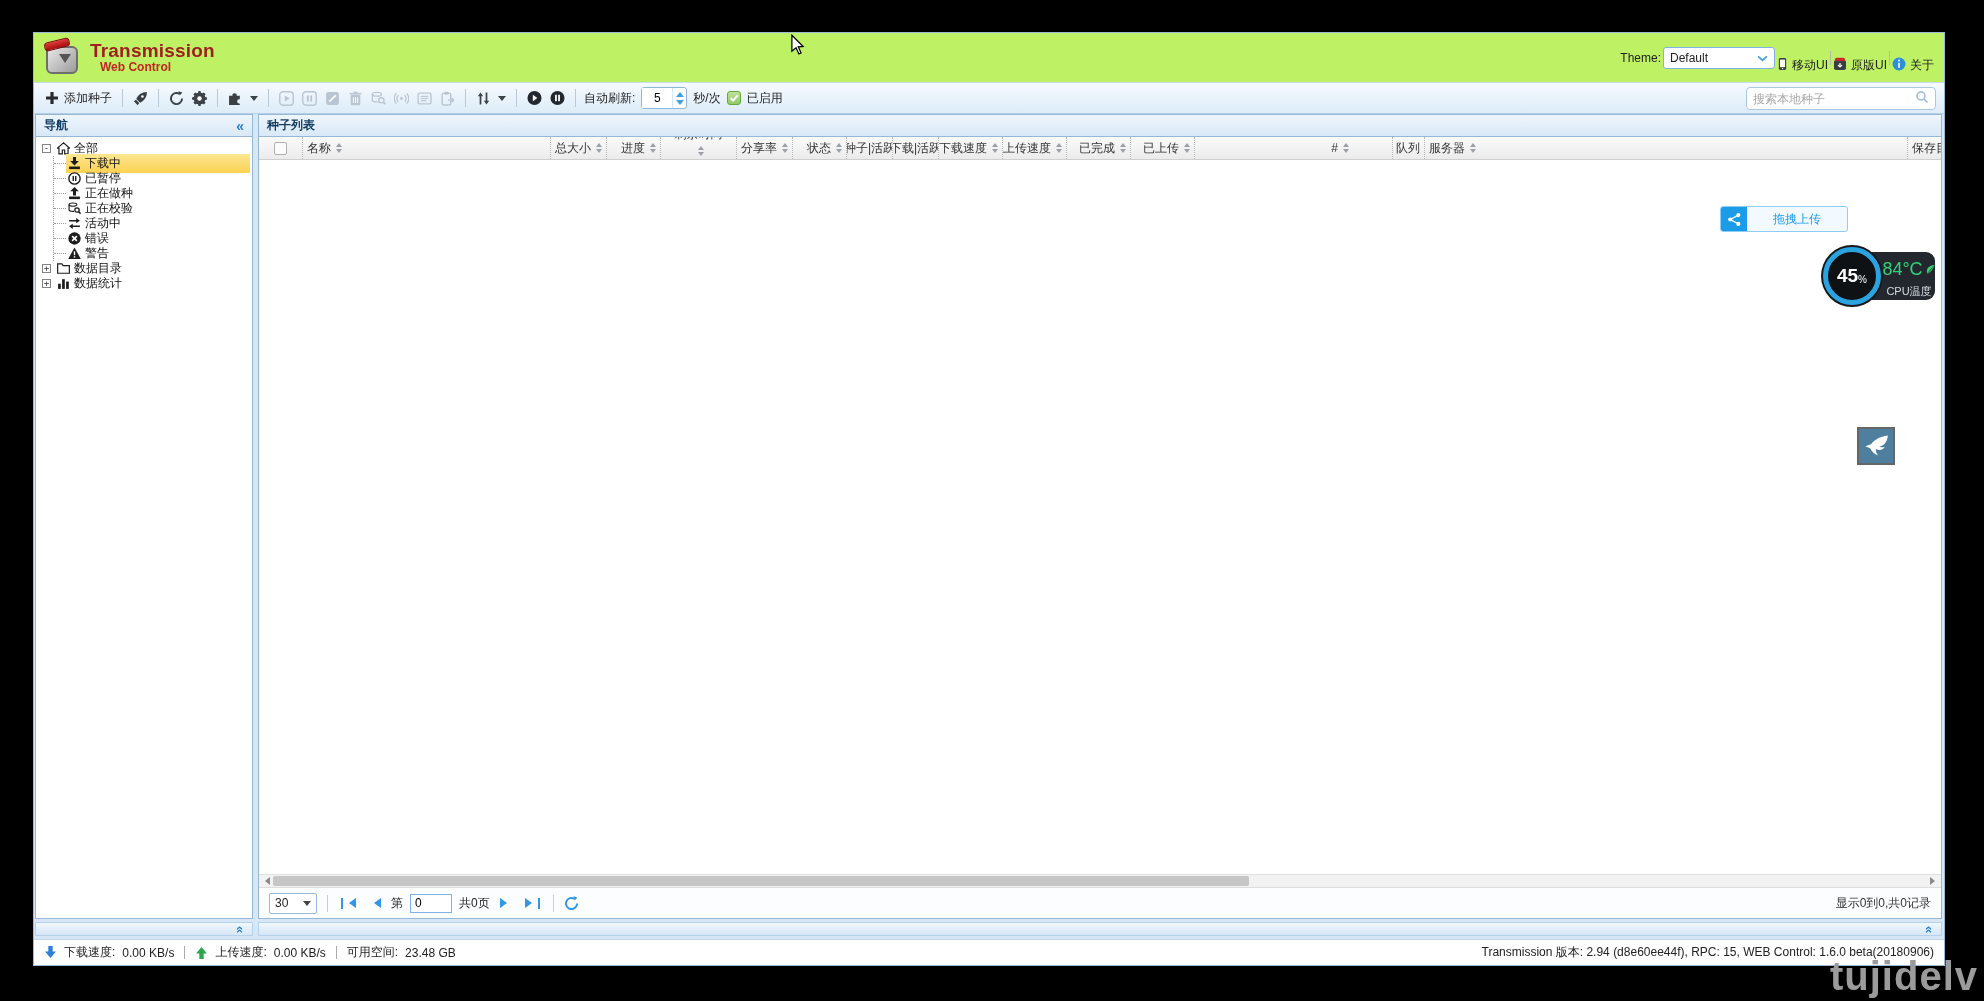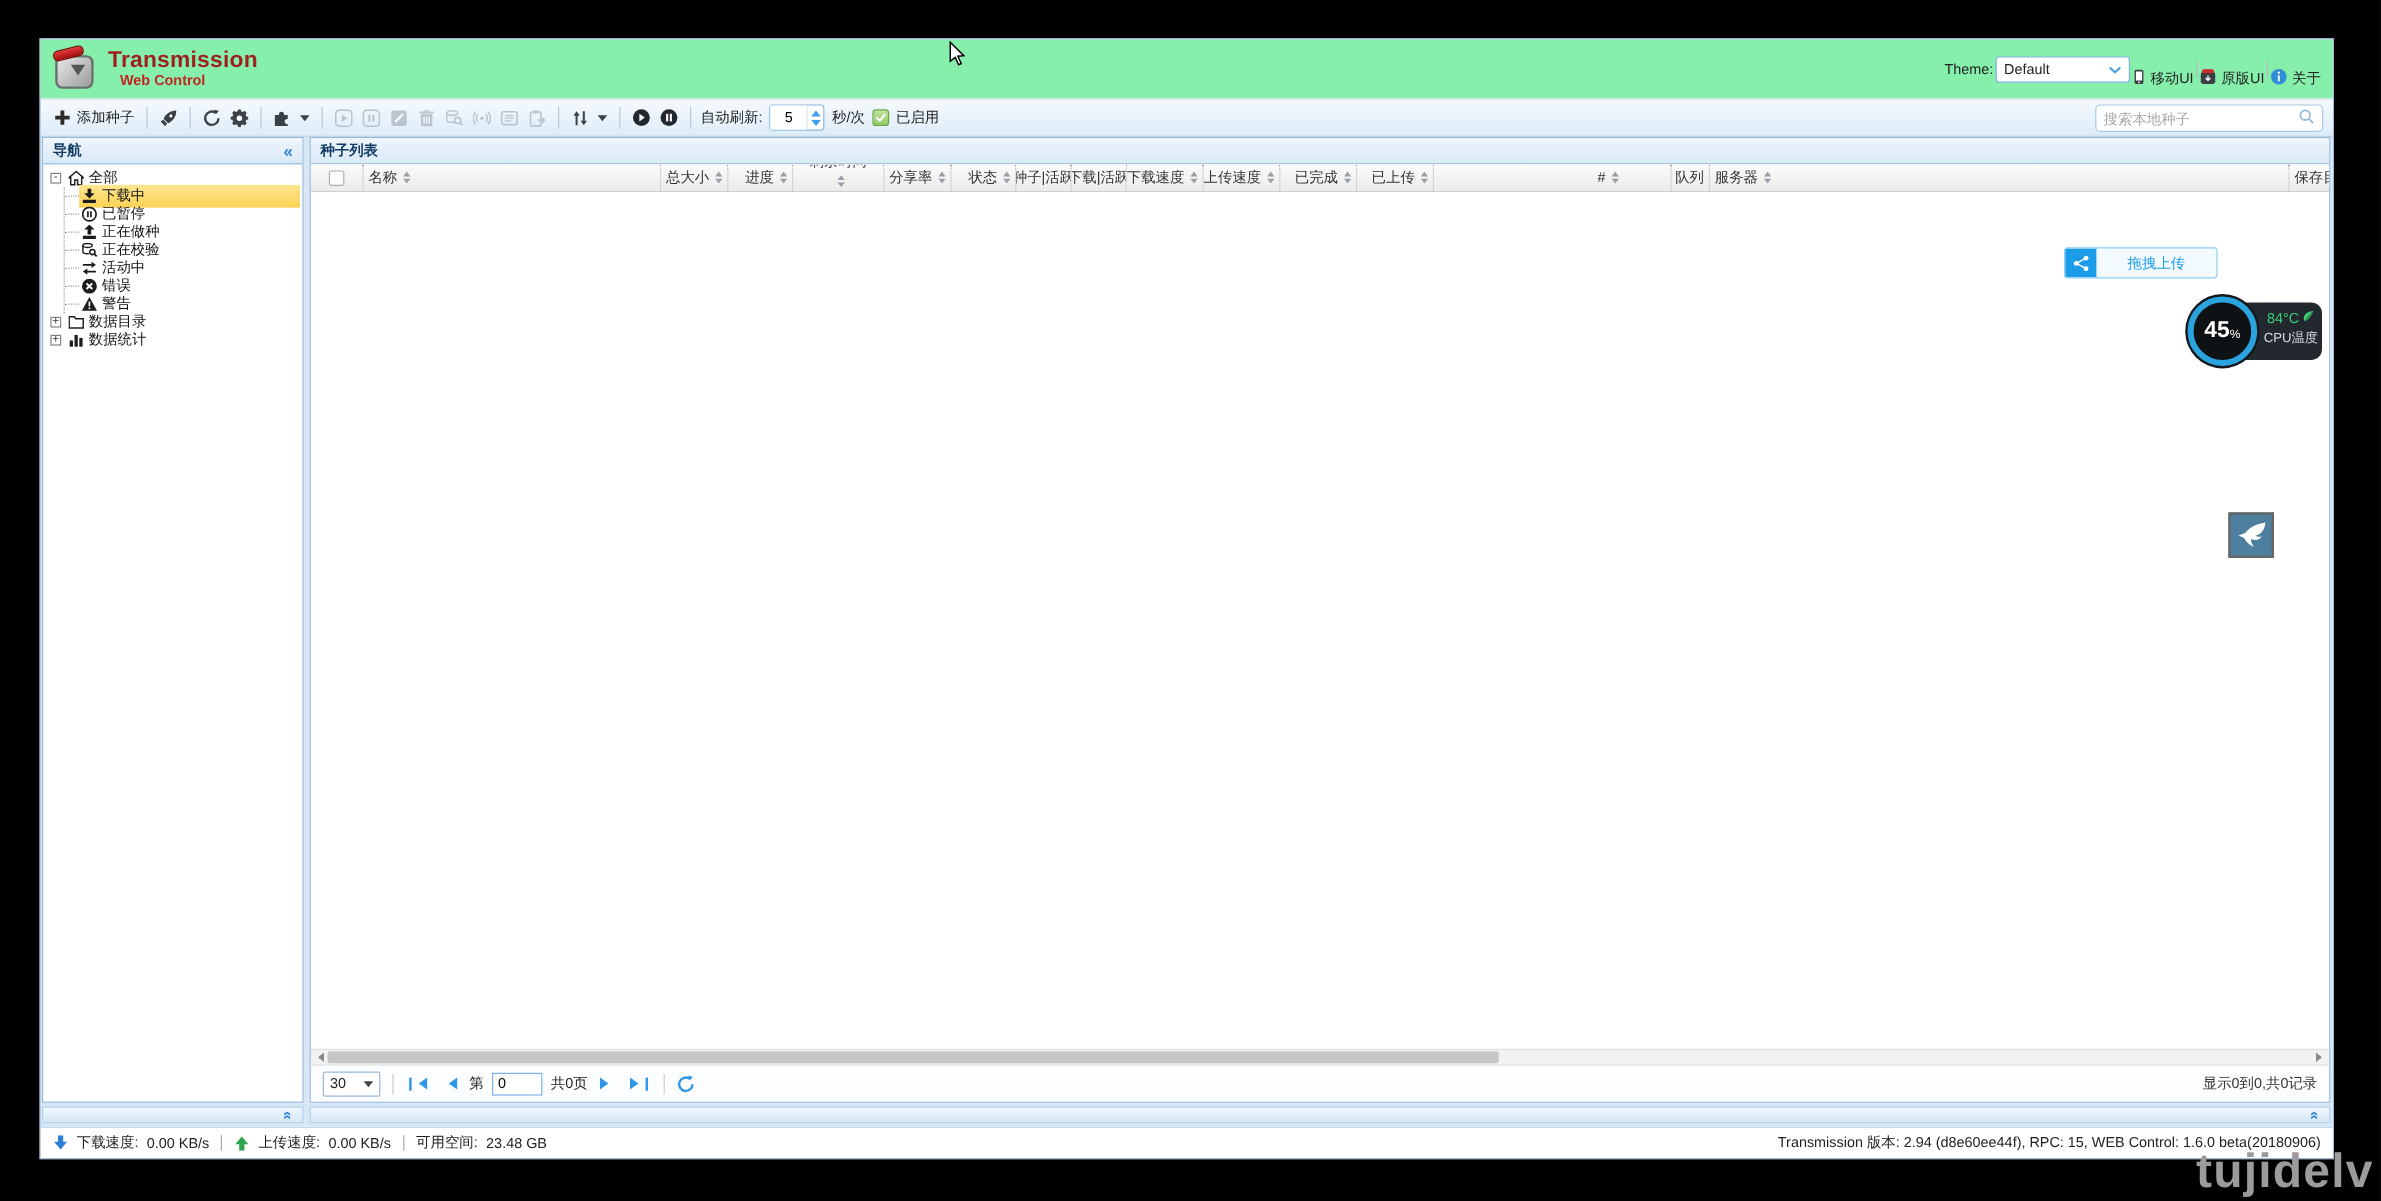--- a/index.html
+++ b/index.html
@@ -5,21 +5,21 @@
   * { margin:0; padding:0; box-sizing:border-box; }
   html,body { width:1984px; height:1001px; background:#000; overflow:hidden;
               font-family:"Liberation Sans","DejaVu Sans",sans-serif; font-size:12px; color:#222; }
   body { position:relative; }
 
   
   .app { position:absolute; left:33px; top:32px; width:1912px; height:934px;
          background:#fff; border:1px solid #9cb9d6; display:flex; flex-direction:column; }
 
   
-  .hdr { height:49px; background:#86efac; display:flex; align-items:center; padding:0 10px; flex:0 0 auto; }
+  .hdr { height:49px; background:#bef264; display:flex; align-items:center; padding:0 10px; flex:0 0 auto; }
   .logo { width:38px; height:36px; position:relative; margin-right:8px; }
   .logo .body { position:absolute; left:2px; top:6px; width:32px; height:28px; border-radius:6px;
                 background:linear-gradient(135deg,#e8e8e8,#9b9b9b); border:2px solid #6e6e6e; }
   .logo .lever { position:absolute; left:0px; top:0px; width:26px; height:9px; border-radius:4px;
                  background:linear-gradient(#e23b3b,#a40d0d); border:1px solid #7c0a0a; transform:rotate(-14deg); }
   .logo .arrow { position:absolute; left:15px; top:14px; width:0; height:0;
                  border:6px solid transparent; border-top:9px solid #555; }
   .ttl-wrap { display:flex; flex-direction:column; line-height:1.05; }
   .ttl { font-size:19px; font-weight:bold; color:#9e1f1f; letter-spacing:.2px; }
   .subttl { font-size:12px; font-weight:bold; color:#c22525; margin-left:10px; }
@@ -128,21 +128,21 @@
   .du-ico { width:26px; background:#1b9ce8; display:flex; align-items:center; justify-content:center; }
   .du-lbl { width:100px; display:flex; align-items:center; justify-content:center; color:#1b9ce8; }
 
   .cpu-widget { position:absolute; left:1823px; top:247px; width:112px; height:58px; }
   .cpu-rect { position:absolute; left:28px; top:5px; right:0; bottom:5px; background:#23282e; border-radius:9px; }
   .cpu-circle { position:absolute; left:0; top:0; width:58px; height:58px; border-radius:50%;
                 background:#0f1215; border:5px solid #2aa3df; box-shadow:0 0 0 2px #15181c;
                 display:flex; align-items:center; justify-content:center; color:#fff; }
   .cpu-pct { font-size:19px; font-weight:bold; } .cpu-pct-u { font-size:10px; margin-top:6px; }
   .cpu-texts { position:absolute; left:62px; top:9px; width:48px; text-align:center; line-height:1.5; }
-  .cpu-temp { color:#35d07a; font-size:12px; display:flex; align-items:center; justify-content:center; gap:2px; }
+  .cpu-temp { color:#35d07a; font-size:18px; display:flex; align-items:center; justify-content:center; gap:2px; }
   .cpu-lbl { color:#d3dae1; font-size:11px; white-space:nowrap; }
 
   .swallow { position:absolute; left:1857px; top:427px; width:38px; height:38px; background:#4e7f9e;
              border:2px solid #666; display:flex; align-items:center; justify-content:center; }
 
   .cursor { position:absolute; left:790px; top:34px; }
   .watermark { position:absolute; right:6px; top:954px; font-size:40px; font-weight:bold; color:#9b9b9b; letter-spacing:1px; }
 </style>
 </head>
 <body>

